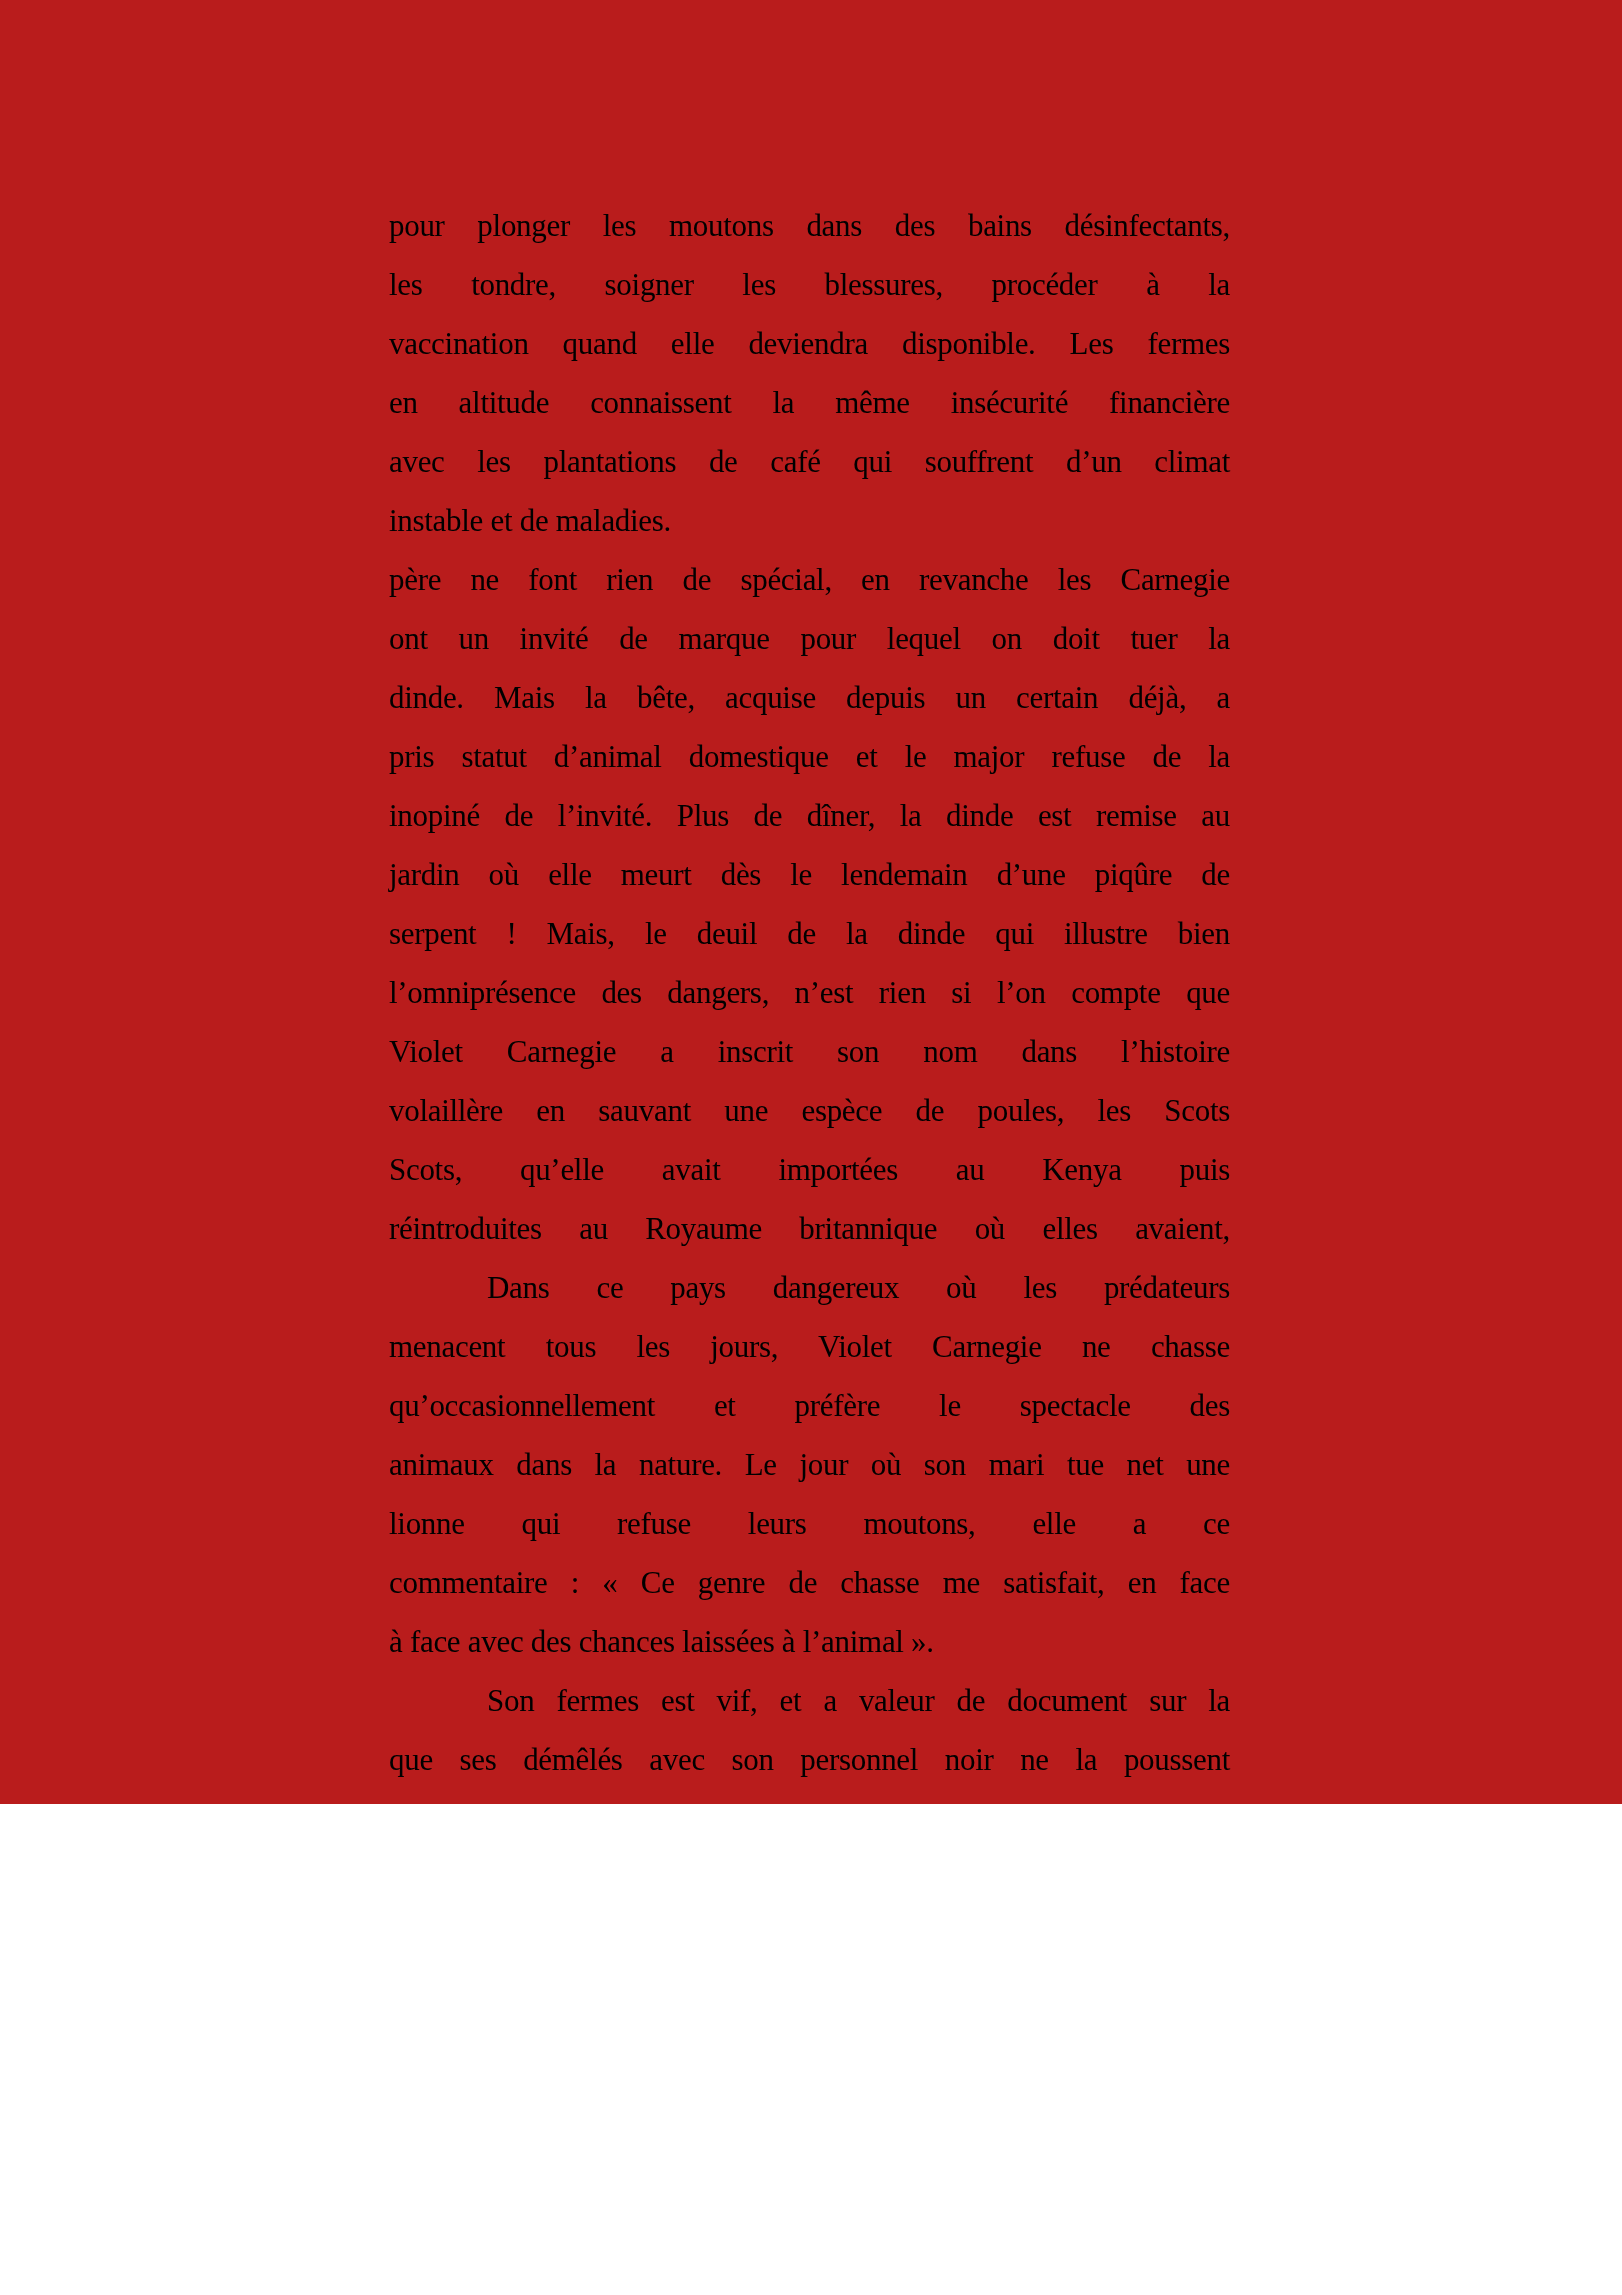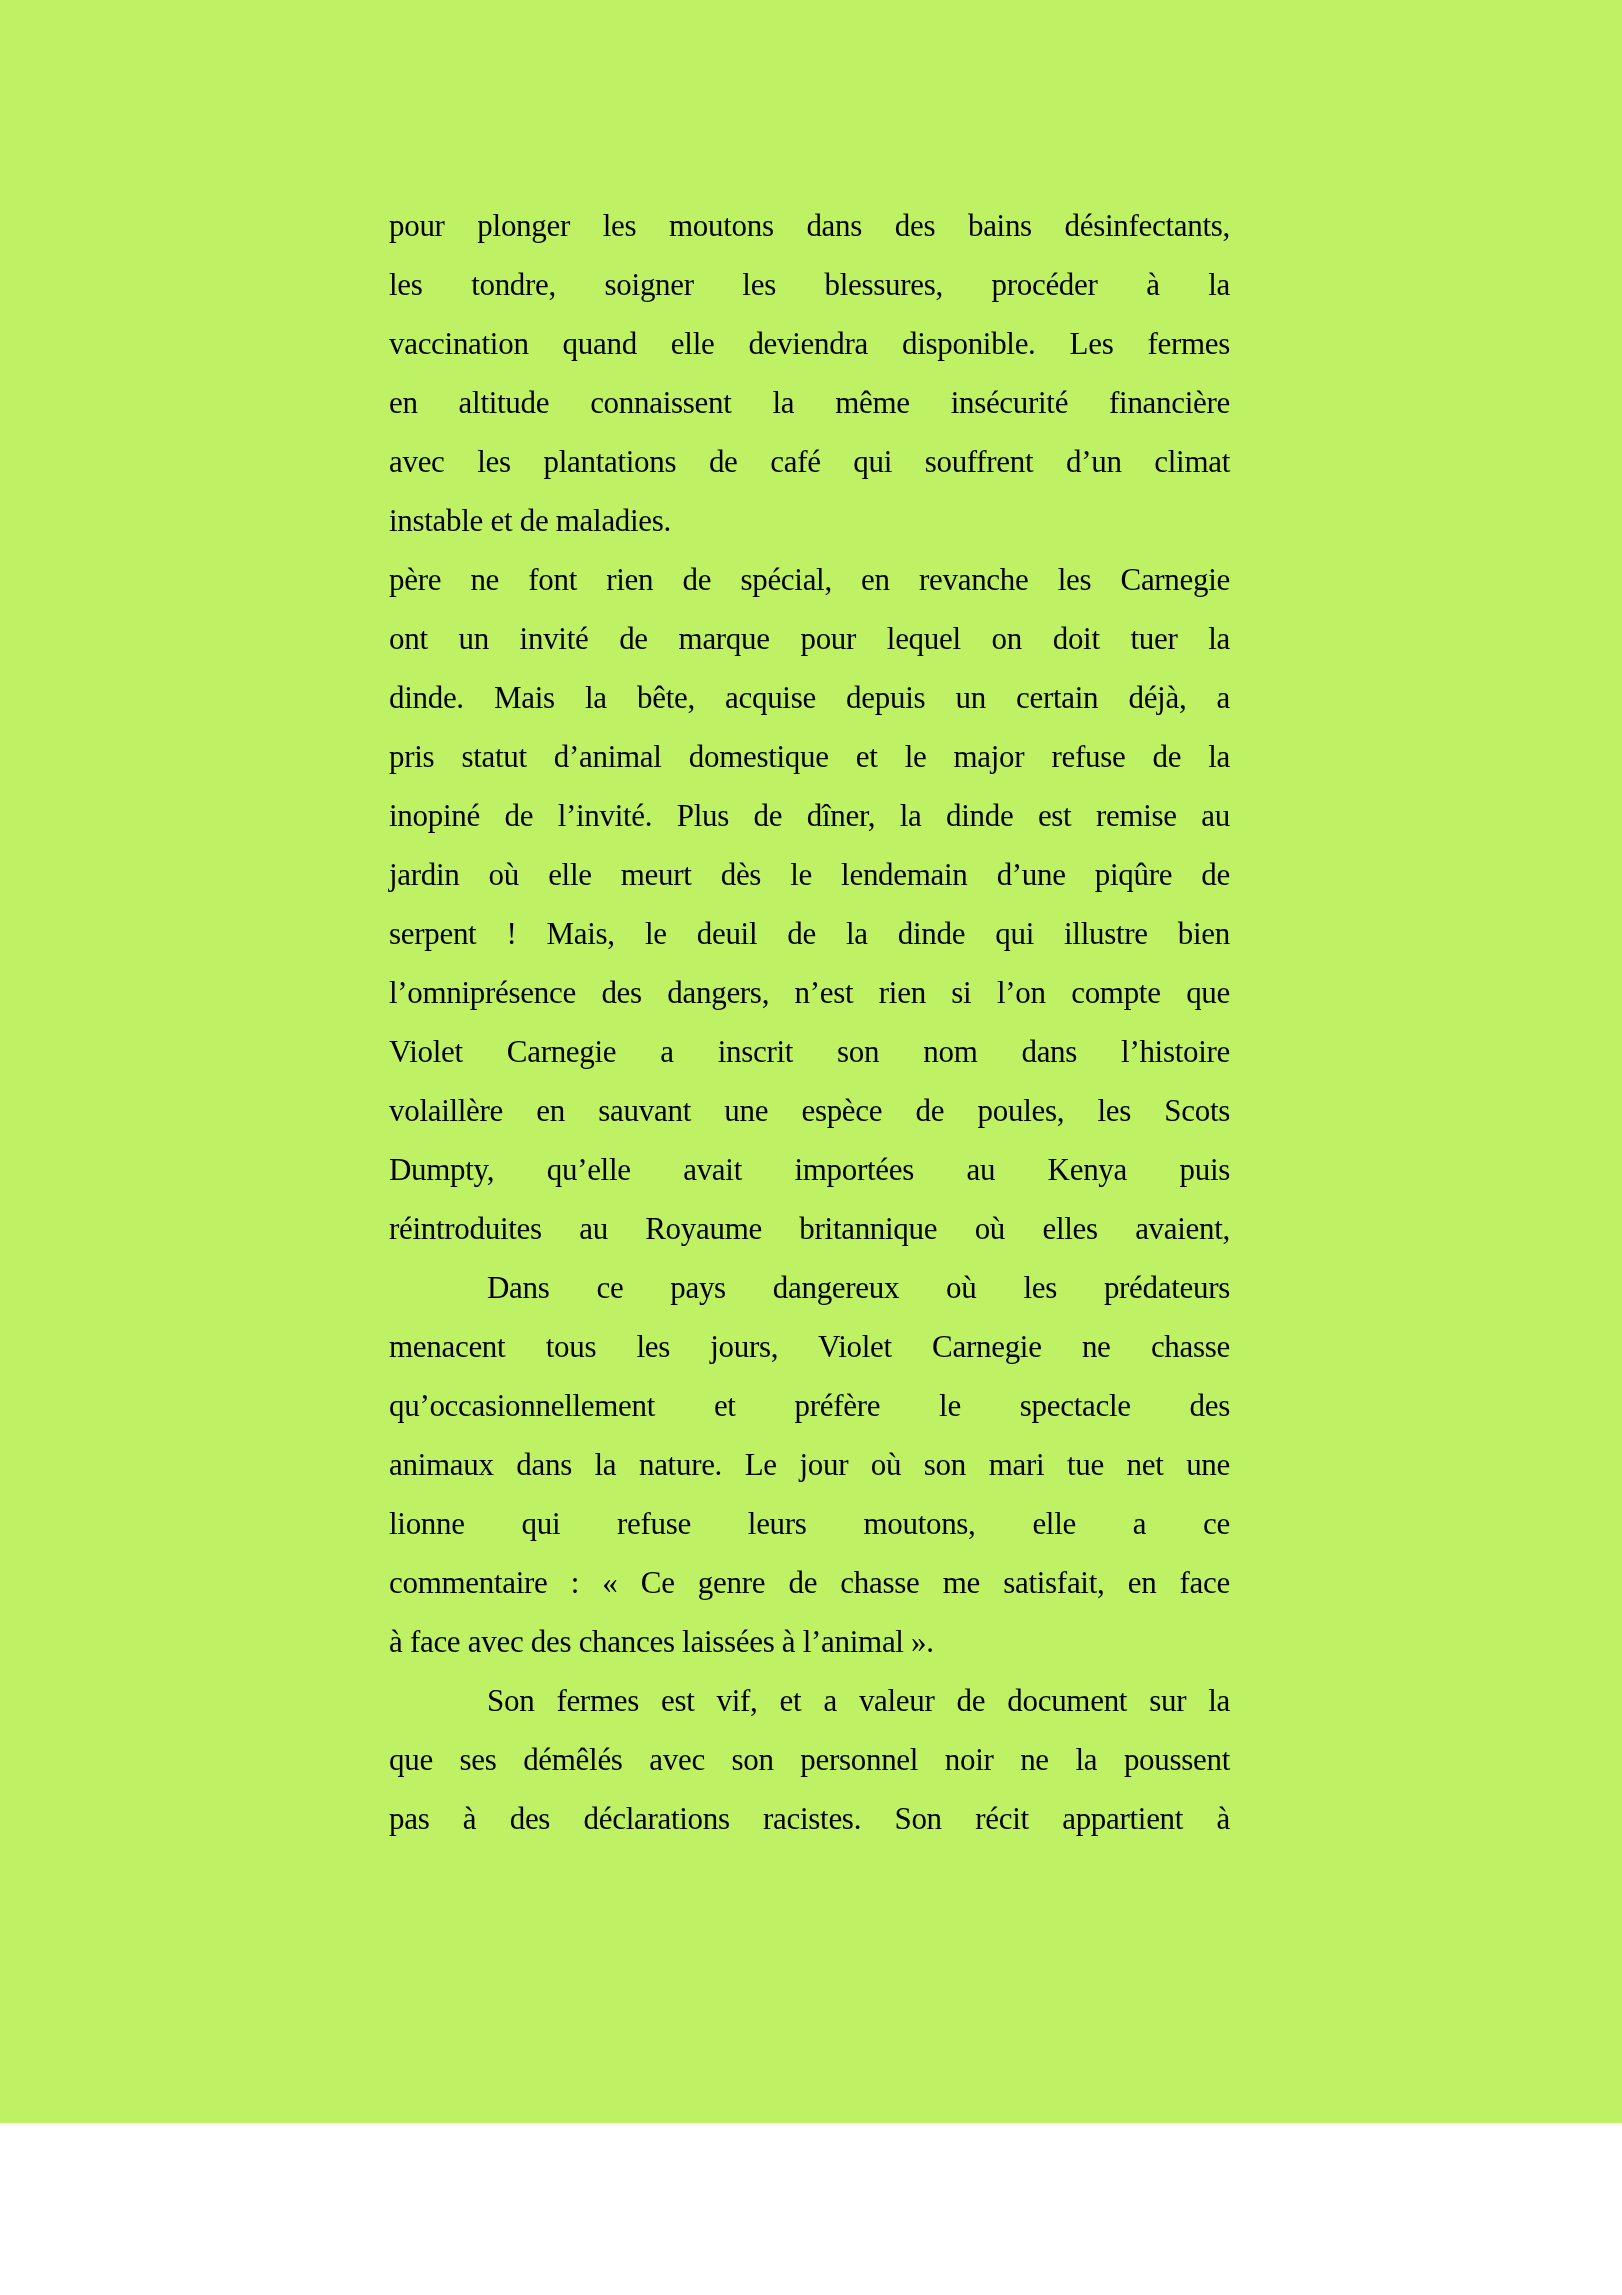--- a/index.html
+++ b/index.html
@@ -11,22 +11,22 @@
     width: 1623px;
     height: 2295px;
     position: relative;
     font-family: "Liberation Serif", serif;
     color: #000000;
   }
   .page {
     position: absolute;
     left: 0; top: 0;
     width: 1623px;
-    height: 2123px;
-    background: #bef264;
+    height: 1804px;
+    background: #b91c1c;
     overflow: hidden;
   }
   .text-block {
     position: absolute;
     left: 389px;
     top: 196px;
     width: 841px;
     font-size: 31px;
     line-height: 59px;
     letter-spacing: -0.3px;
@@ -74,21 +74,21 @@
         <div class="line">père ne font rien de spécial, en revanche les Carnegie</div>
         <div class="line">ont un invité de marque pour lequel on doit tuer la</div>
         <div class="line">dinde. Mais la bête, acquise depuis un certain déjà, a</div>
         <div class="line">pris statut d’animal domestique et le major refuse de la</div>
         <div class="line">inopiné de l’invité. Plus de dîner, la dinde est remise au</div>
         <div class="line">jardin où elle meurt dès le lendemain d’une piqûre de</div>
         <div class="line">serpent ! Mais, le deuil de la dinde qui illustre bien</div>
         <div class="line">l’omniprésence des dangers, n’est rien si l’on compte que</div>
         <div class="line">Violet Carnegie a inscrit son nom dans l’histoire</div>
         <div class="line">volaillère en sauvant une espèce de poules, les Scots</div>
-        <div class="line">Dumpty, qu’elle avait importées au Kenya puis</div>
+        <div class="line">Scots, qu’elle avait importées au Kenya puis</div>
         <div class="line">réintroduites au Royaume britannique où elles avaient,</div>
       </div>
       <div class="paragraph">
         <div class="line indent">Dans ce pays dangereux où les prédateurs</div>
         <div class="line">menacent tous les jours, Violet Carnegie ne chasse</div>
         <div class="line">qu’occasionnellement et préfère le spectacle des</div>
         <div class="line">animaux dans la nature. Le jour où son mari tue net une</div>
         <div class="line">lionne qui refuse leurs moutons, elle a ce</div>
         <div class="line">commentaire : « Ce genre de chasse me satisfait, en face</div>
         <div class="line para-end">à face avec des chances laissées à l’animal ».</div>

